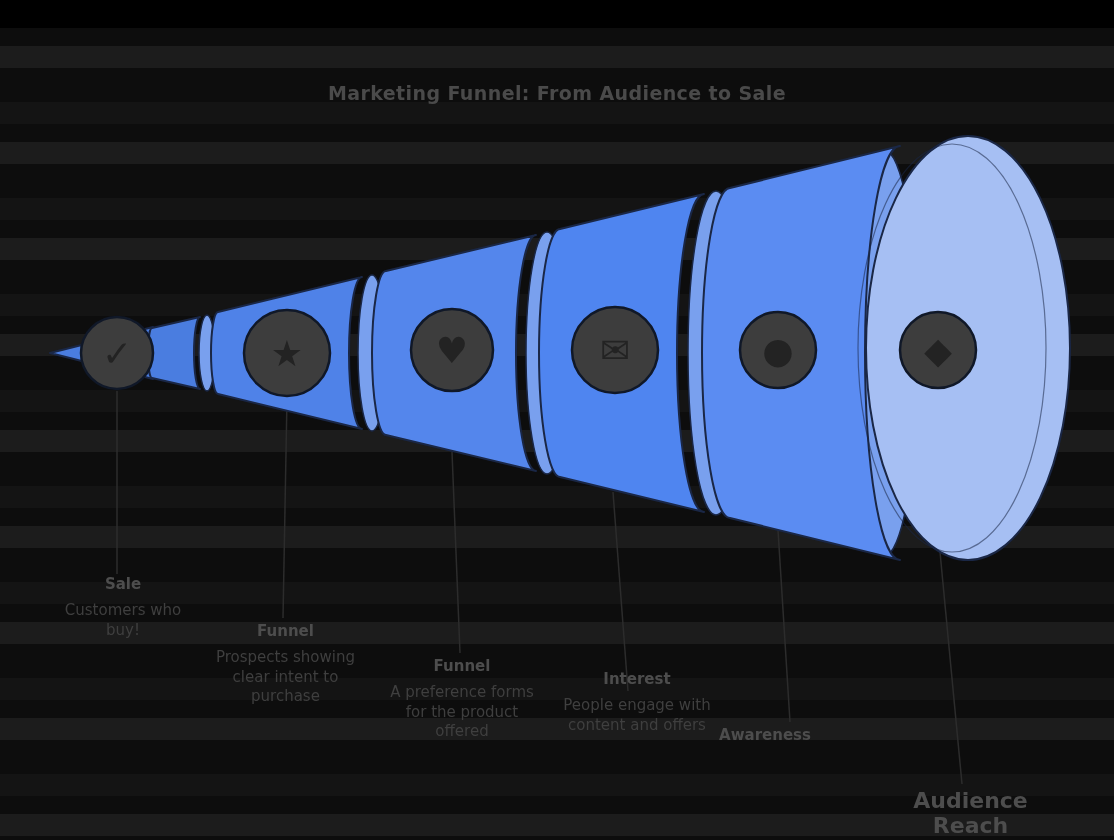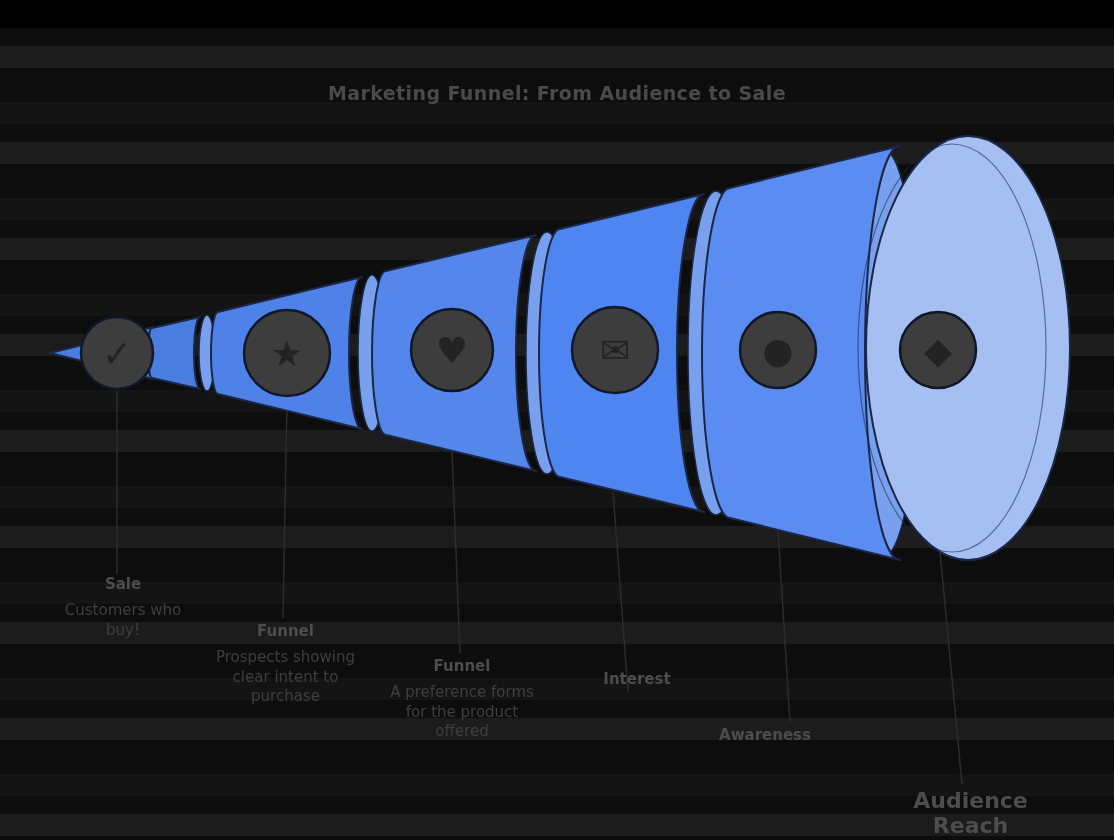--- a/index.html
+++ b/index.html
@@ -101,20 +101,21 @@
     <div class="desc">Prospects showing clear intent to purchase</div>
   </div>
 
   <div class="stage-label" style="left:378px;top:629px;width:168px;">
     <div class="name">Funnel</div>
     <div class="desc">A preference forms for the product offered</div>
   </div>
 
   <div class="stage-label" style="left:552px;top:642px;width:170px;">
     <div class="name">Interest</div>
+    <div class="desc">People engage with content and offers</div>
   </div>
 
   <div class="stage-label" style="left:680px;top:698px;width:170px;">
     <div class="name">Awareness</div>
   </div>
 
   <div class="stage-label big" style="left:888px;top:760px;width:165px;">
     <div class="name">Audience Reach</div>
     <div class="desc"></div>
   </div>

